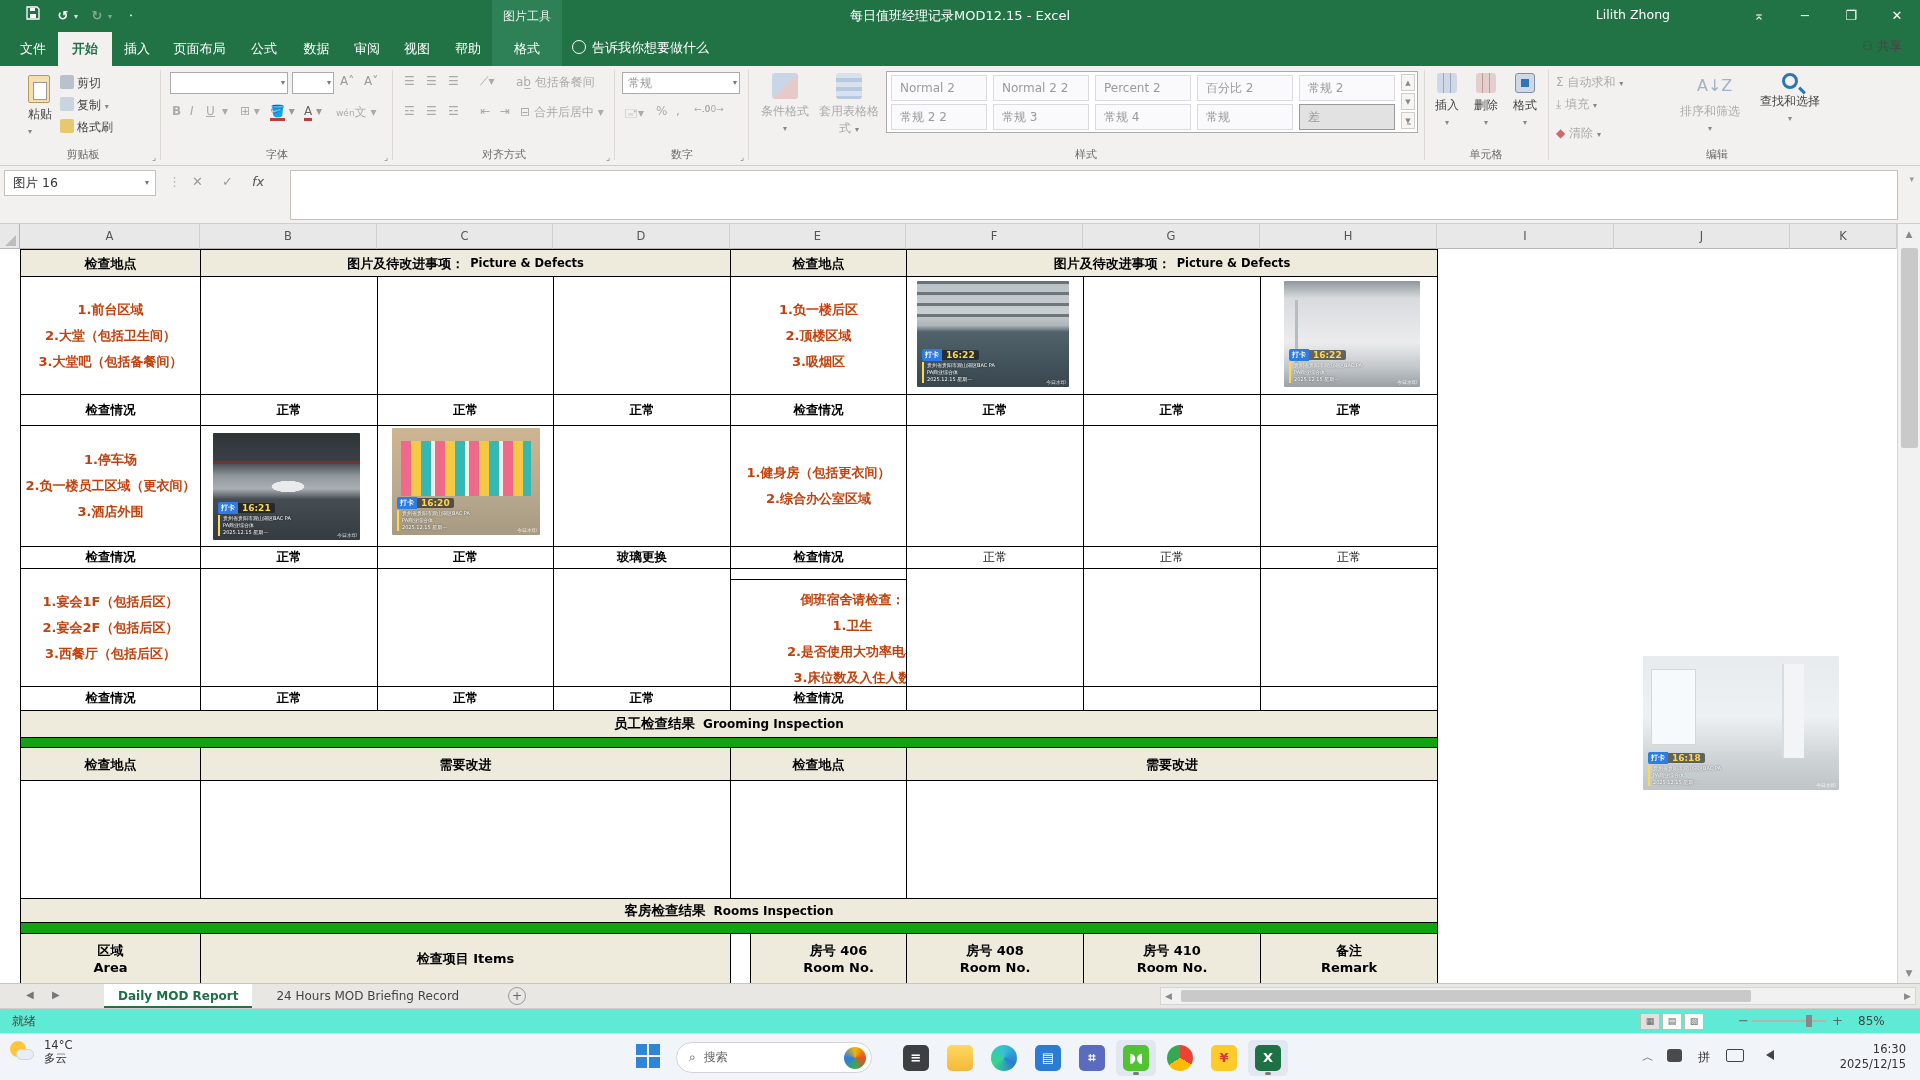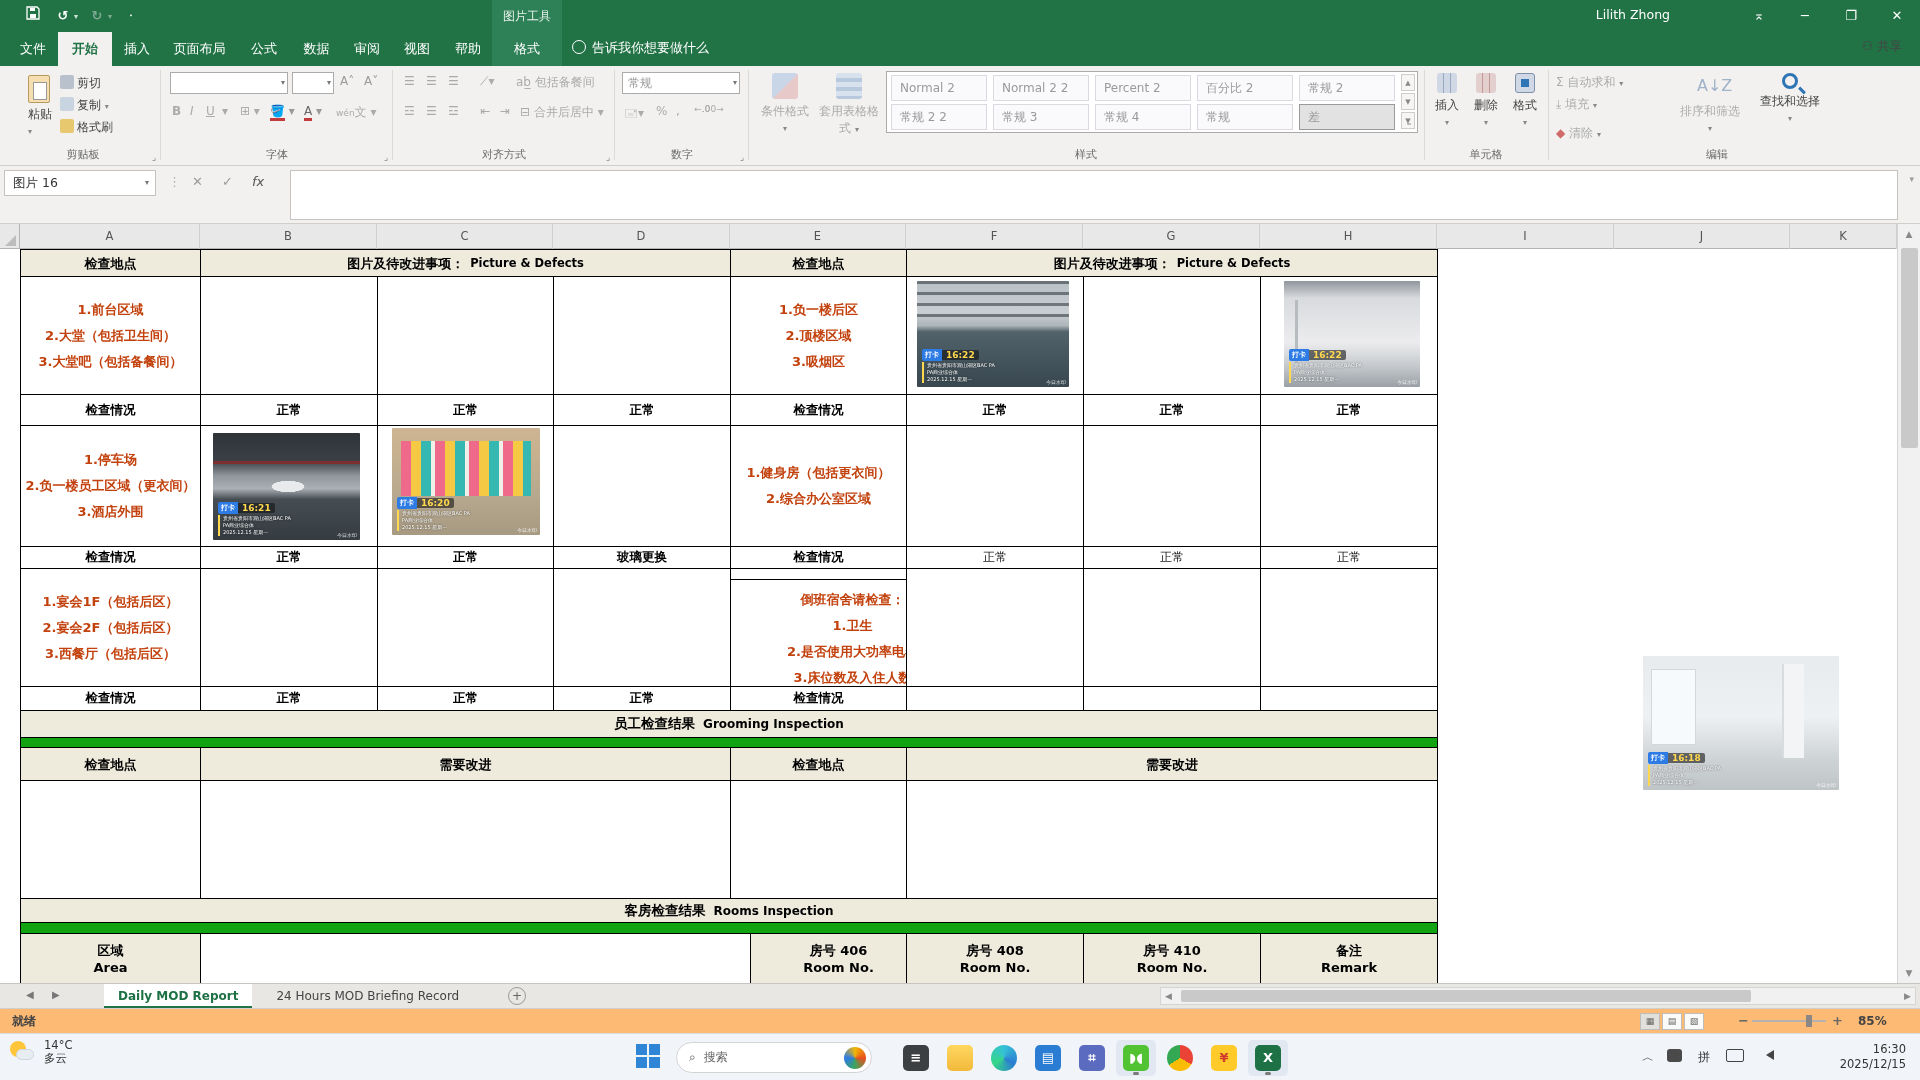--- a/index.html
+++ b/index.html
@@ -104,21 +104,21 @@
   #tabbar{left:0;top:983px;width:1920px;height:25px;background:#e9e7e4;border-top:1px solid #c8c5c1;font-size:12px;}
   .tabnav{position:absolute;top:5px;color:#777;font-size:10px;}
   .stab{position:absolute;top:0;height:24px;line-height:24px;padding:0 14px;color:#444;}
   .stab.active{background:#fff;color:#1e7145;font-weight:bold;border-bottom:2px solid #217346;}
   #newsheet{position:absolute;left:508px;top:3px;width:18px;height:18px;border-radius:50%;border:1px solid #9a9a9a;color:#666;text-align:center;line-height:16px;font-size:12px;}
   #hscroll{position:absolute;left:1160px;top:3px;width:756px;height:18px;background:#f1f1f1;border:1px solid #d5d5d5;}
   #hthumb{position:absolute;left:20px;top:2px;width:570px;height:12px;background:#c9c9c9;border-radius:2px;}
   .harr{position:absolute;top:3px;color:#8a8a8a;font-size:9px;}
 
   
-  #statusbar{left:0;top:1008px;width:1920px;height:25px;background:#fdba74;border-top:1px solid #d2ceca;font-size:12px;color:#444;font-weight:bold;}
+  #statusbar{left:0;top:1008px;width:1920px;height:25px;background:#5eead4;border-top:1px solid #d2ceca;font-size:12px;color:#444;}
   .viewbtn{position:absolute;top:4px;width:20px;height:17px;border:1px solid #c0bdb9;background:#fbfbfa;font-size:9px;color:#666;text-align:center;line-height:15px;}
   #zoomtrack{position:absolute;left:1752px;top:11px;width:74px;height:2px;background:#b5b2ae;}
   #zoomthumb{position:absolute;left:1806px;top:6px;width:6px;height:12px;background:#8a8784;}
   .zbtn{position:absolute;top:4px;font-size:13px;color:#666;}
 
   
   #taskbar{left:0;top:1033px;width:1920px;height:47px;background:#f1f4f9;border-top:1px solid #dcdcdc;}
   #weather{position:absolute;left:10px;top:5px;display:flex;align-items:center;}
   #weather .wico{width:26px;height:26px;position:relative;margin-right:8px;}
   #weather .sun{position:absolute;left:0;top:2px;width:16px;height:16px;border-radius:50%;background:#ffc63a;}
@@ -153,20 +153,21 @@
         </svg>
     </div>
     <div class="qat-btn" style="left:52px;font-weight:bold">↺</div>
     <div class="qat-dd" style="left:74px">▾</div>
     <div class="qat-btn" style="left:86px;color:#7fa992;font-weight:bold">↻</div>
     <div class="qat-dd" style="left:108px;color:#7fa992">▾</div>
     <div class="qat-btn" style="left:120px">⸱</div>
     <div id="ctx-block">
       <div id="ctx-label">图片工具</div>
     </div>
+    <div id="title-text">每日值班经理记录MOD12.15 - Excel</div>
     <div id="user-name" style="right:250px">Lilith Zhong</div>
     <div class="win-btn" style="right:138px">⌅</div>
     <div class="win-btn" style="right:92px">─</div>
     <div class="win-btn" style="right:46px">❐</div>
     <div class="win-btn" style="right:0">✕</div>
   </div>
 
   <div class="abs" id="tabrow">
     <div id="rtabs">
         <div class="rtab" style="left: 8px; width: 50px; padding: 0px; text-align: center;">文件</div>
@@ -459,20 +460,21 @@
       <div class="cell c-empty" style="left: 200px; top: 531px; width: 531px; height: 119px;"></div>
       <div class="cell c-empty" style="left: 730px; top: 531px; width: 177px; height: 119px;"></div>
       <div class="cell c-empty" style="left: 906px; top: 531px; width: 532px; height: 119px;"></div>
       <div class="cell c-section" style="left: 20px; top: 649px; width: 1418px; height: 25px;">
         <span>客房检查结果</span>
         <span class="en">Rooms Inspection</span>
       </div>
       <div class="cell c-green" style="left: 20px; top: 673px; width: 1418px; height: 12px;"></div>
       <div class="cell c-hdr" style="left: 20px; top: 684px; width: 181px; height: 51px;"><span>区域
 Area</span></div>
+      <div class="cell c-hdr" style="left: 200px; top: 684px; width: 531px; height: 51px;"><span>检查项目 Items</span></div>
       <div class="cell c-hdr" style="left: 730px; top: 684px; width: 177px; height: 51px; margin-left: 20px;"><span>房号 406
 Room No.</span></div>
       <div class="cell c-hdr" style="left: 906px; top: 684px; width: 178px; height: 51px;"><span>房号 408
 Room No.</span></div>
       <div class="cell c-hdr" style="left: 1083px; top: 684px; width: 178px; height: 51px;"><span>房号 410
 Room No.</span></div>
       <div class="cell c-hdr" style="left: 1260px; top: 684px; width: 178px; height: 51px;"><span>备注
 Remark</span></div>
       <div class="photo ph-plant" style="left: 917px; top: 32px; width: 152px; height: 106px;">
         <div class="wm">

